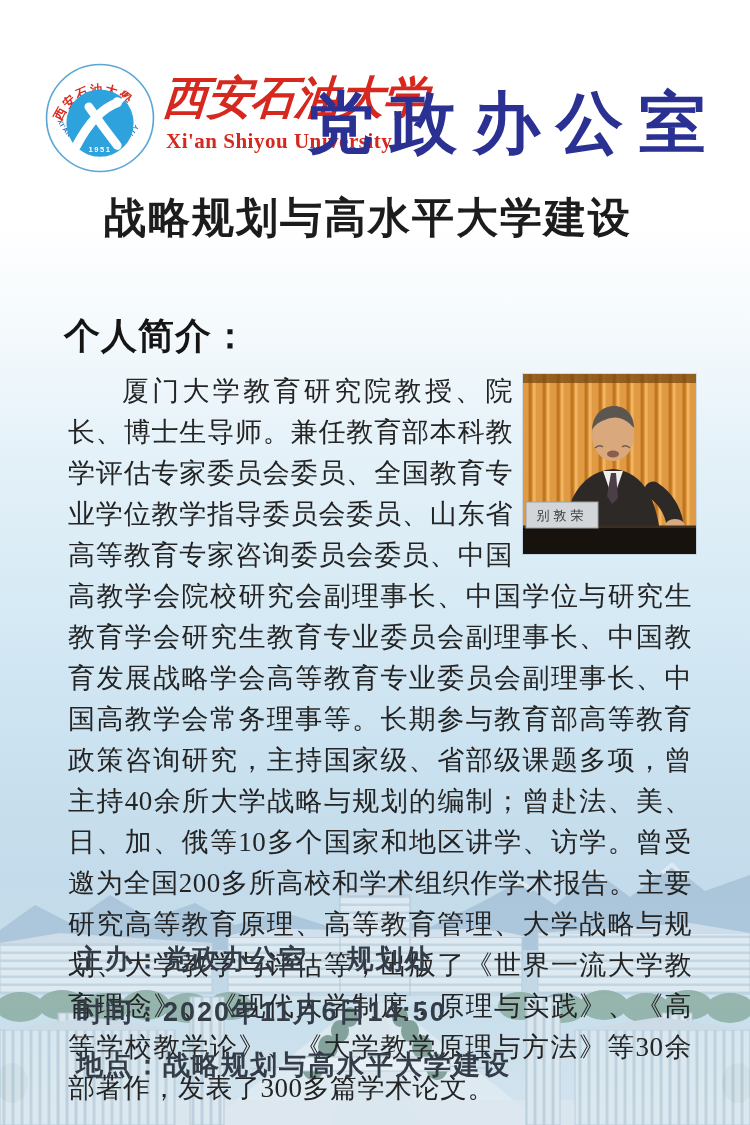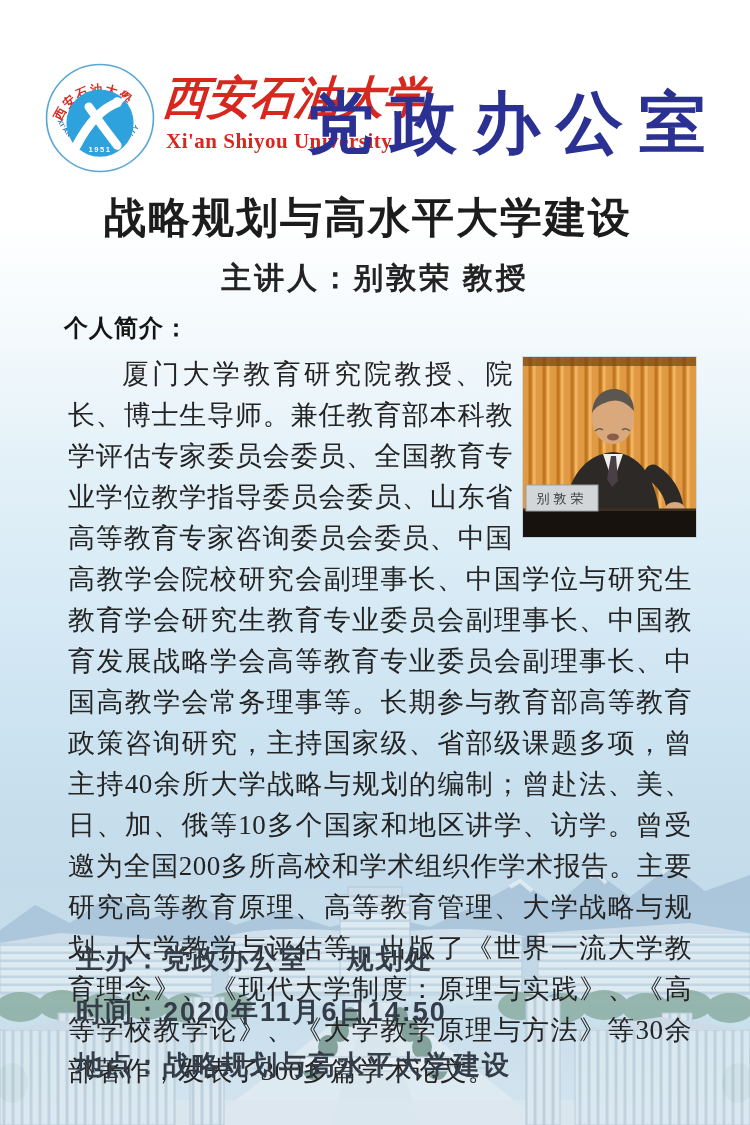--- a/index.html
+++ b/index.html
@@ -40,21 +40,21 @@
     letter-spacing:2px;white-space:nowrap;
   }
   .speaker-line{
     position:absolute;left:0;top:258px;width:750px;
     text-align:center;font-family:"Liberation Serif",serif;
     font-size:30px;font-weight:600;color:#232323;letter-spacing:3px;white-space:nowrap;
   }
   
   .profile{position:absolute;left:64px;top:312px;width:632px;}
   .profile-heading{
-    margin:0 0 10px 0;font-size:24px;font-weight:900;color:#151515;letter-spacing:1px;
+    margin:0 0 10px 0;font-size:36px;font-weight:900;color:#151515;letter-spacing:1px;
   }
   .speaker-photo{
     float:right;width:173px;height:180px;margin:3px 0 6px 10px;
     box-shadow:0 0 0 1px rgba(120,140,160,.25);
   }
   .profile-body{
     margin:4px;font-family:"Liberation Serif",serif;
     font-size:27px;line-height:41px;color:#242424;
     text-align:justify;text-indent:2em;letter-spacing:.5px;
   }
@@ -171,21 +171,20 @@
       </g>
       <text x="55" y="88" text-anchor="middle" font-size="7.5" fill="#ffffff" font-weight="bold" letter-spacing="1.5">1951</text>
     </svg>
 
     <div class="uni-cn">西安石油大学</div>
     <div class="uni-en">Xi'an Shiyou University</div>
     <div class="banner">党政办公室</div>
   </header>
 
   <h1 class="lecture-title">战略规划与高水平大学建设</h1>
-  <div class="speaker-line">主讲人：别敦荣 教授</div>
 
   <section class="profile">
     <h2 class="profile-heading">个人简介：</h2>
 
     <svg class="speaker-photo" viewBox="0 0 173 180" preserveAspectRatio="none">
       <defs>
         <pattern id="curtain" width="14" height="180" patternUnits="userSpaceOnUse">
           <rect width="14" height="180" fill="#e09a44"></rect>
           <rect x="5.5" width="3.2" height="180" fill="#c0761f"></rect>
           <rect x="10" width="2.6" height="180" fill="#f1b561"></rect>

